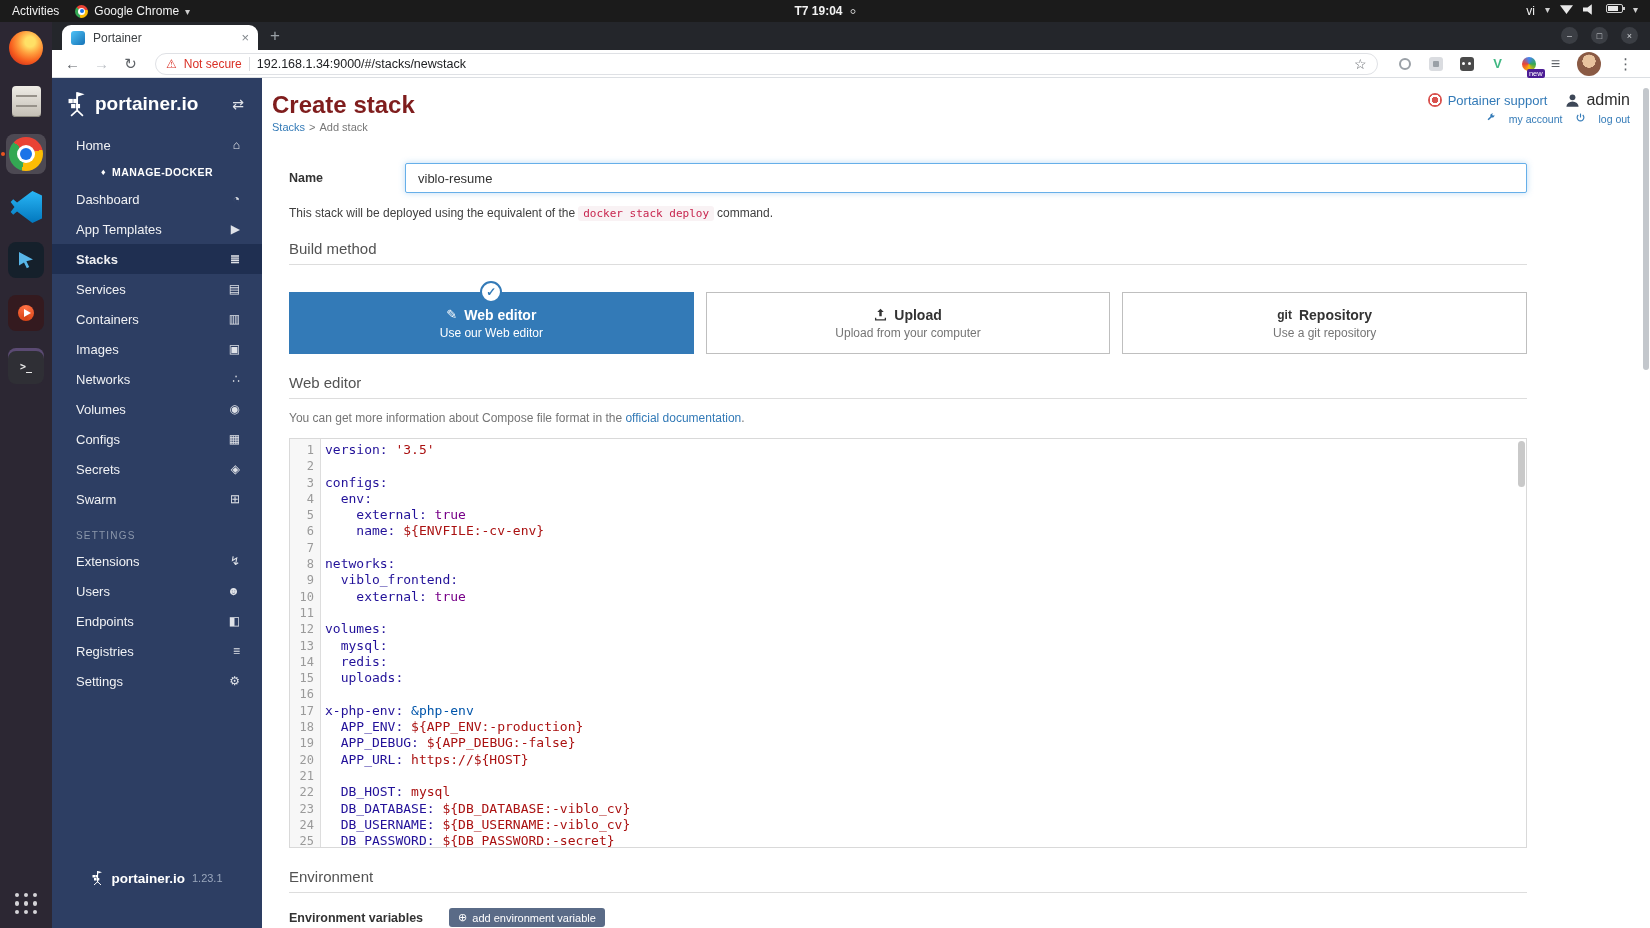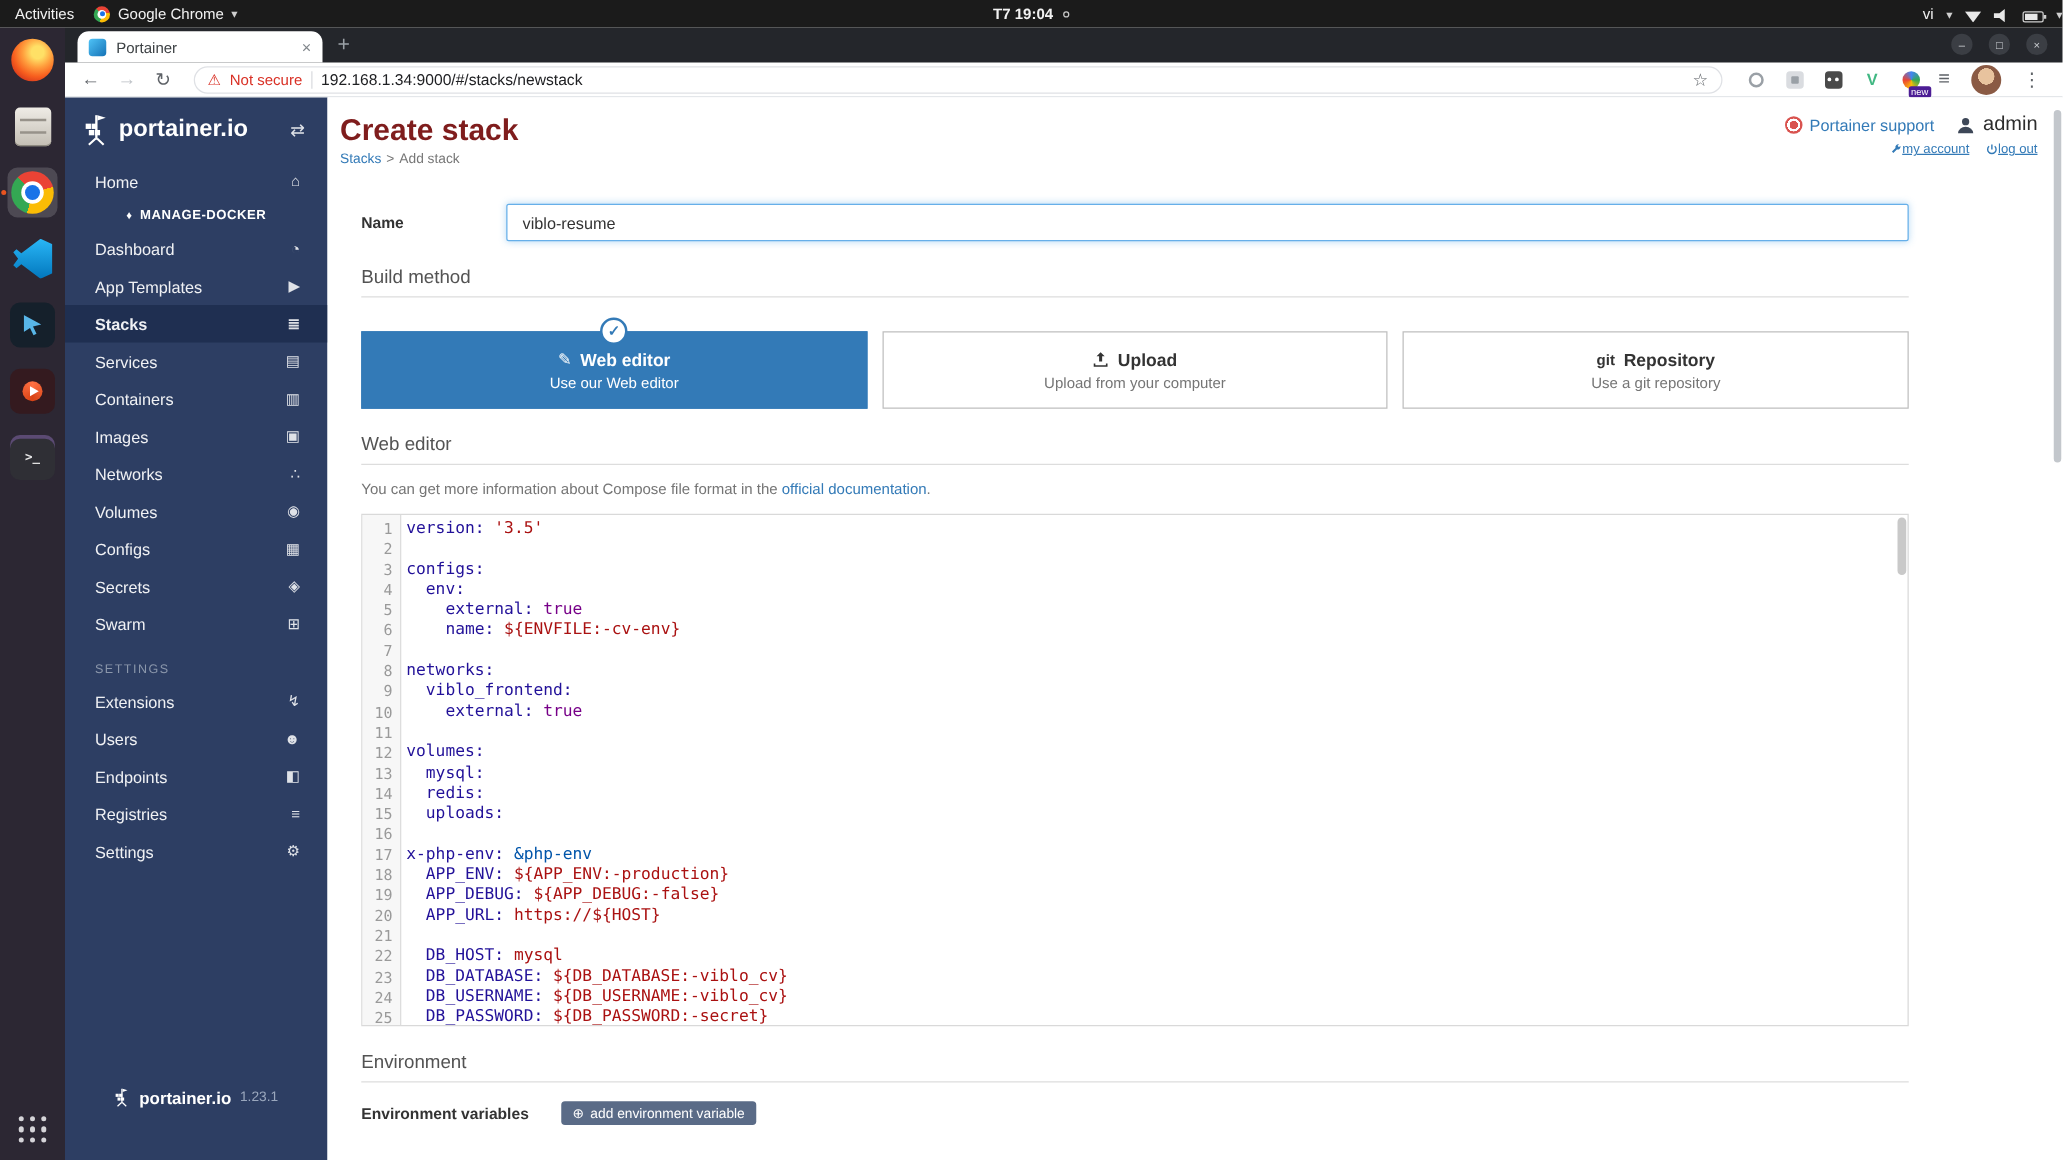--- a/index.html
+++ b/index.html
@@ -8,21 +8,21 @@
 
 .topbar{position:absolute;left:0;top:0;width:1650px;height:22px;background:#1b1b1b;color:#f2f2f2;display:flex;align-items:center;font-size:12px;z-index:60}
 .tb-left{display:flex;align-items:center;gap:16px;padding-left:12px}
 .tb-appmenu{display:flex;align-items:center;gap:6px}
 .ic-chrome-sm{width:13px;height:13px;border-radius:50%;background:conic-gradient(from -45deg,#ea4335 0 33.3%,#fbbc05 0 66.6%,#34a853 0 100%);position:relative}
 .ic-chrome-sm::before{content:"";position:absolute;inset:3px;background:#fff;border-radius:50%}
 .ic-chrome-sm::after{content:"";position:absolute;inset:4.2px;background:#1a73e8;border-radius:50%}
 .tb-caret{font-size:10px;color:#cfcfcf}
 .tb-center{position:absolute;left:50%;transform:translateX(-50%);display:flex;align-items:center;gap:8px;font-weight:bold}
 .tb-dot{width:5px;height:5px;border-radius:50%;border:1px solid #c9c9c9}
-.tb-right{margin-left:auto;display:flex;align-items:flex-end;gap:10px;padding-right:0}
+.tb-right{margin-left:auto;display:flex;align-items:flex-start;gap:10px;padding-right:12px}
 .ic-wifi{width:13px;height:10px;background:#e8e8e8;clip-path:polygon(50% 100%,0 12%,100% 12%)}
 .ic-vol{width:13px;height:11px;background:#e8e8e8;clip-path:polygon(0 32%,35% 32%,68% 2%,68% 98%,35% 68%,0 68%)}
 .ic-bat{width:17px;height:9px;border:1px solid #cfcfcf;border-radius:2px;position:relative}
 .ic-bat::before{content:"";position:absolute;left:1px;top:1px;bottom:1px;width:10px;background:#e8e8e8}
 .ic-bat::after{content:"";position:absolute;right:-3px;top:2px;width:2px;height:3px;background:#cfcfcf}
 
 
 .dock{position:absolute;left:0;top:22px;bottom:0;width:52px;background:#2c2733;display:flex;flex-direction:column;align-items:center;padding-top:6px;gap:13px;z-index:50}
 .dock-item{width:40px;height:40px;display:grid;place-items:center;position:relative;border-radius:8px;flex:0 0 auto}
 .dock-item.active{background:rgba(255,255,255,.16)}
@@ -104,21 +104,21 @@
 .main-head{display:flex;justify-content:space-between;padding:13px 12px 0 10px}
 .mh-title{font-size:24px;font-weight:bold;color:#7f1d1d}
 .breadcrumb{margin-top:2px;font-size:11px;color:#777}
 .bc-link{color:#337ab7;cursor:pointer}
 .bc-sep{margin:0 4px;color:#777}
 .mh-row1{display:flex;align-items:center;gap:18px;justify-content:flex-end}
 .support{display:flex;align-items:center;gap:6px;color:#337ab7;font-size:13px;cursor:pointer}
 .lifering{width:14px;height:14px;border-radius:50%;background:radial-gradient(circle,#d9534f 0 33%,#fff 34% 52%,#d9534f 53% 100%)}
 .admin{display:flex;align-items:center;gap:6px;color:#2d2d2d;font-size:16px;cursor:pointer}
 .mh-row2{margin-top:4px;display:flex;gap:14px;justify-content:flex-end;font-size:10.5px}
-.mh-link{color:#337ab7;text-decoration:underline;display:flex;align-items:center;gap:0;cursor:pointer}
+.mh-link{color:#337ab7;display:flex;gap:13px;cursor:pointer}
 
 .form{margin:0 115px 0 27px}
 .name-row{margin-top:30px;display:flex;align-items:center}
 .name-label{width:116px;font-size:12.5px;font-weight:bold;color:#333}
 .name-input{flex:1;height:30px;border:1px solid #66afe9;border-radius:2px;padding:0 12px;font-size:13px;color:#333;outline:none;box-shadow:0 0 6px rgba(102,175,233,.45);font-family:"Liberation Sans",sans-serif}
 .note{margin-top:13px;font-size:12px;color:#404040}
 .note code{font-family:"DejaVu Sans Mono",monospace;font-size:11px;color:#c7254e;background:#f9f2f4;padding:1px 5px;border-radius:3px;margin:0 3px}
 .section-title{margin-top:20px;font-size:15px;color:#535353;padding-bottom:7px;border-bottom:1px solid #ddd}
 .boxes{margin-top:27px;display:flex;gap:12px}
 .box{flex:1;height:62px;border:1px solid #bfbfbf;background:#fff;position:relative;display:flex;flex-direction:column;align-items:center;justify-content:center;gap:3px;cursor:pointer}
@@ -412,20 +412,23 @@
             </span>
           </div>
         </div>
       </div>
 
       <div class="form">
         <div class="name-row">
           <span class="name-label">Name</span>
           <input class="name-input" type="text" value="viblo-resume" style="">
         </div>
+        <div class="note">
+          <span>This stack will be deployed using the equivalent of the</span><code>docker stack deploy</code><span>command.</span>
+        </div>
 
         <div class="section-title">Build method</div>
         <div class="boxes">
           <div class="box selected">
             <span class="badge">✓</span>
             <span class="box-title">
               <span class="pencil-ic">✎</span>
               <span>Web editor</span>
             </span>
             <span class="box-sub">Use our Web editor</span>

